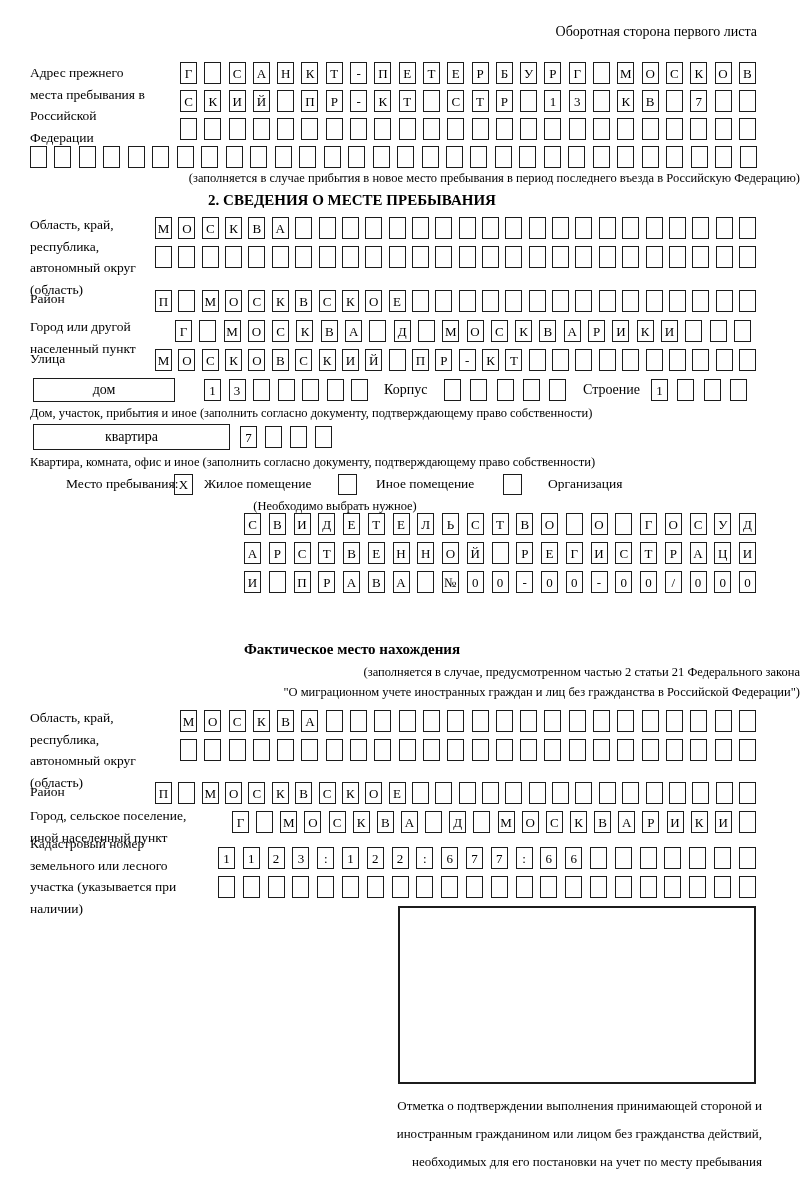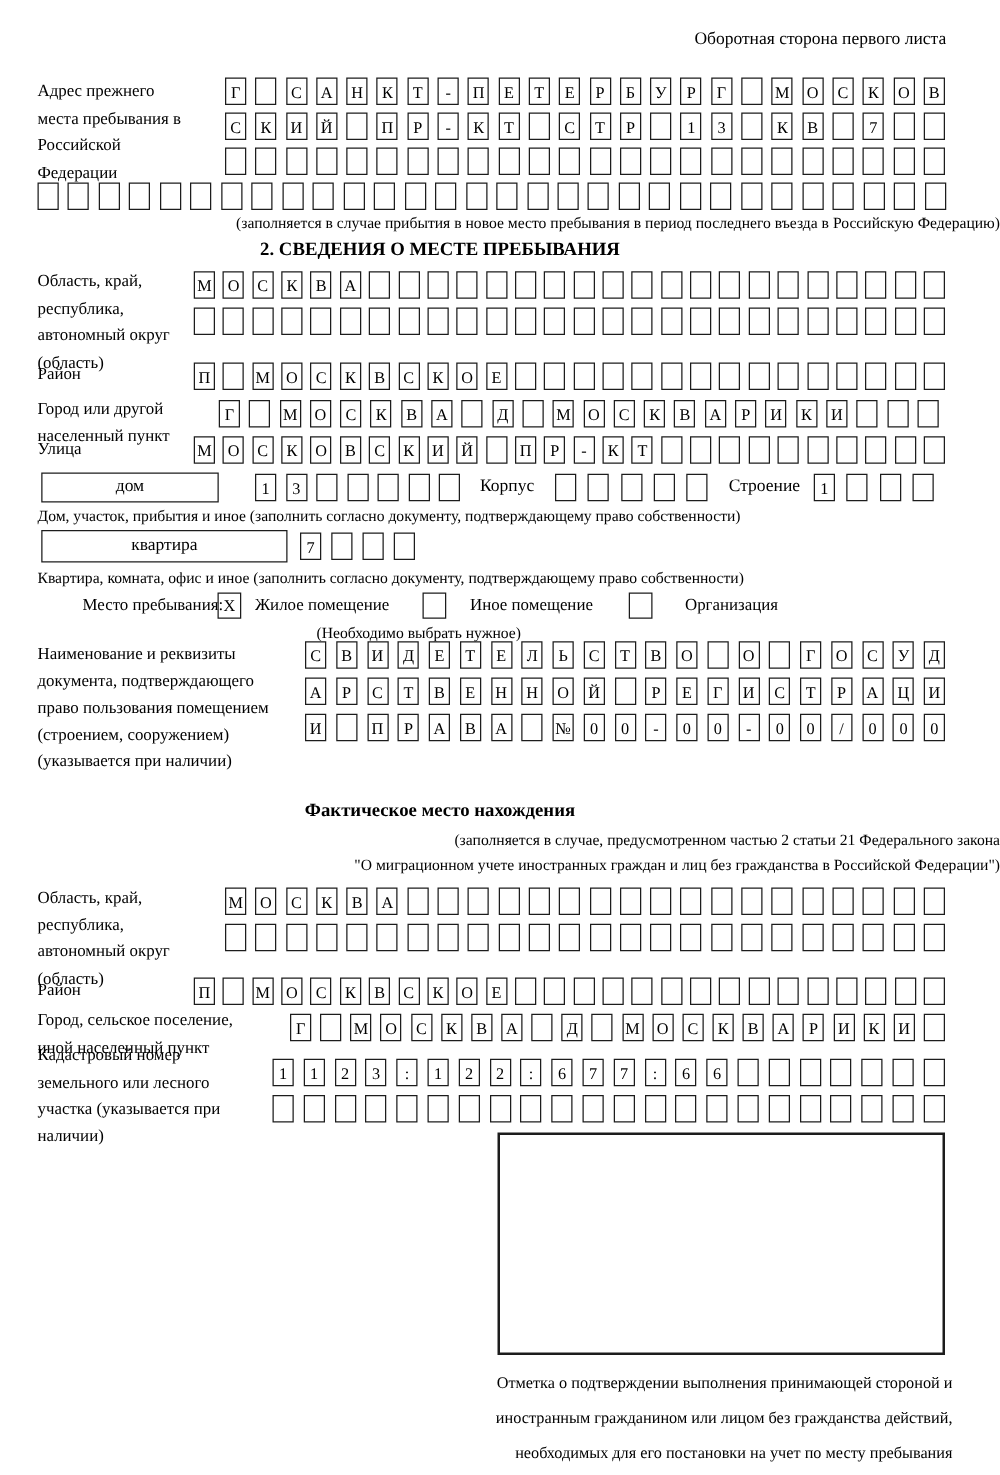--- a/index.html
+++ b/index.html
@@ -327,21 +327,20 @@
 
   <div class="abs inline-lbl" style="left:30px;top:476px;margin-left:36px;">Место пребывания:</div>
   <div class="abs chk" style="left:174px;top:474px;">X</div>
   <div class="abs inline-lbl" style="left:204px;top:476px;">Жилое помещение</div>
   <div class="abs chk" style="left:338px;top:474px;"></div>
   <div class="abs inline-lbl" style="left:376px;top:476px;">Иное помещение</div>
   <div class="abs chk" style="left:503px;top:474px;"></div>
   <div class="abs inline-lbl" style="left:548px;top:476px;">Организация</div>
   <div class="abs" style="left:240px;top:499px;width:190px;text-align:center;font-size:12.5px;">(Необходимо выбрать нужное)</div>
 
-  <div class="abs lbl" style="left:30px;top:512px;width:205px;">Наименование и реквизиты документа, подтверждающего право пользования помещением (строением, сооружением) (указывается при наличии)</div>
   <div class="abs cellrow" style="left:244px;top:513px;width:512px;">
       <span class="cell">С</span>
       <span class="cell">В</span>
       <span class="cell">И</span>
       <span class="cell">Д</span>
       <span class="cell">Е</span>
       <span class="cell">Т</span>
       <span class="cell">Е</span>
       <span class="cell">Л</span>
       <span class="cell">Ь</span>

